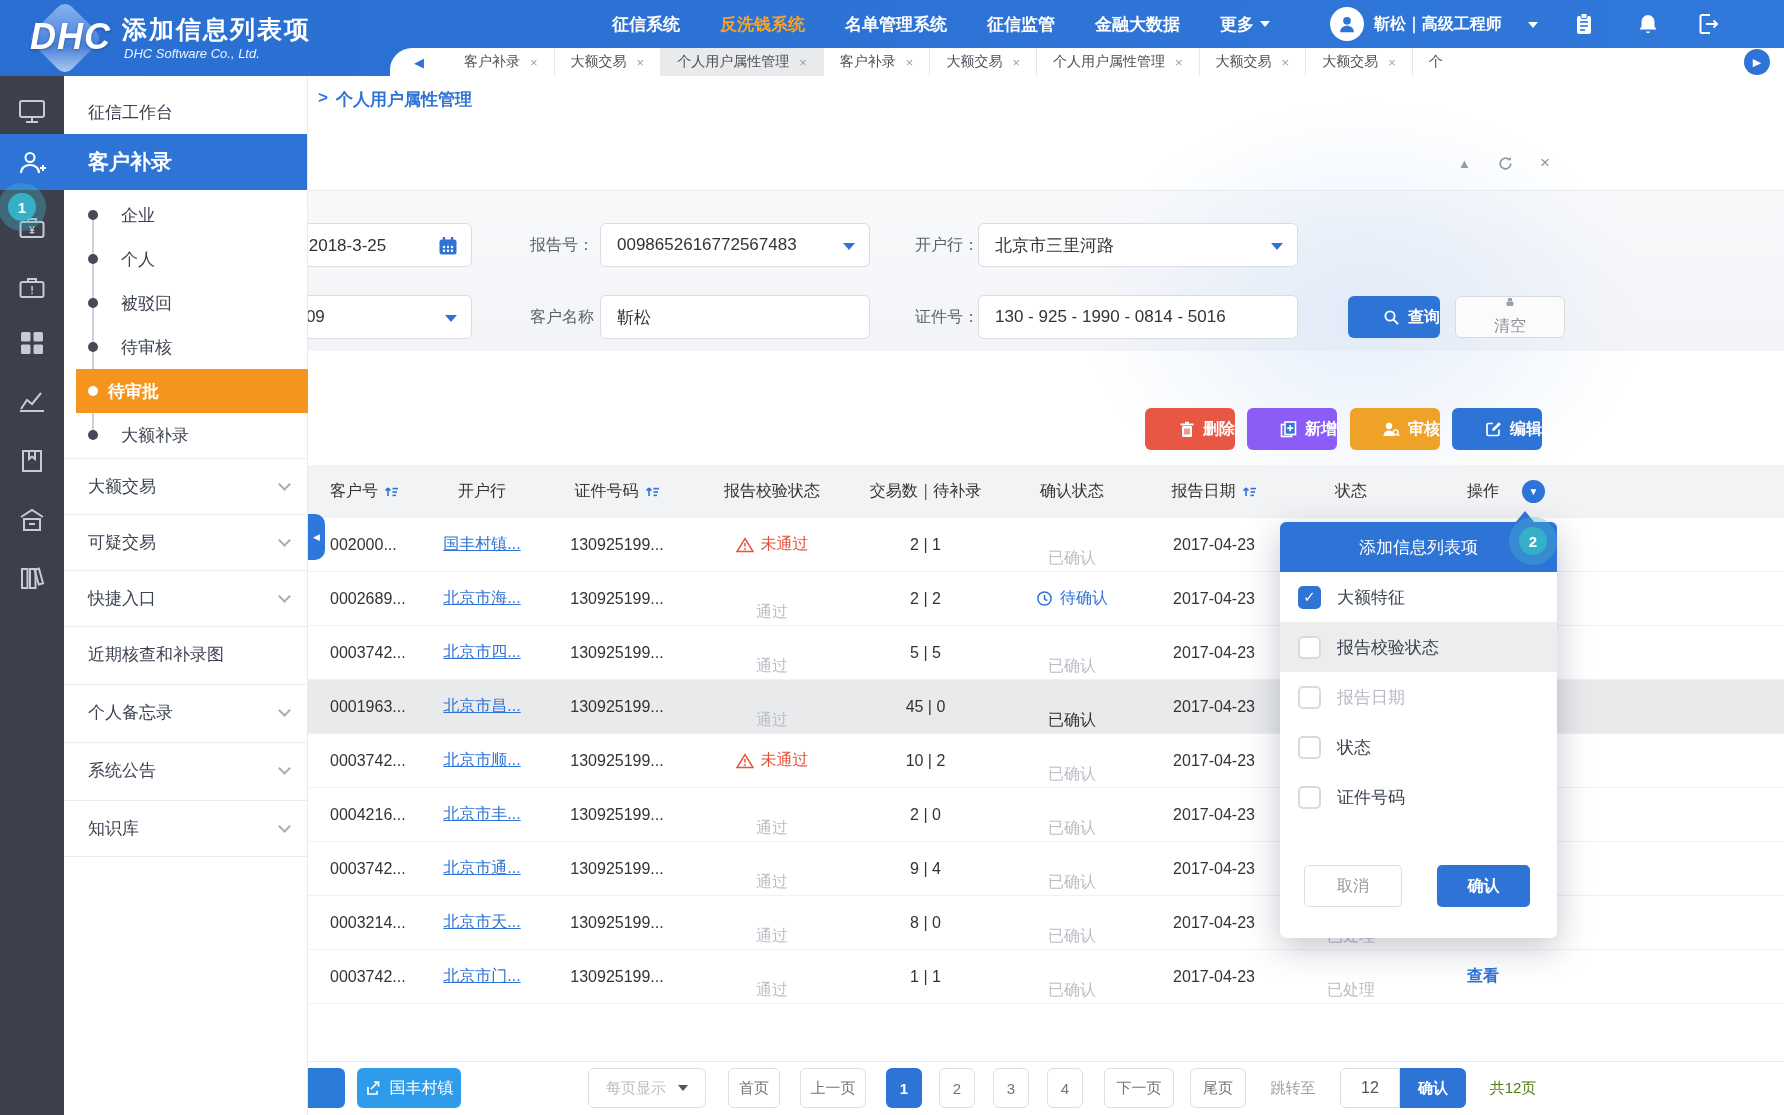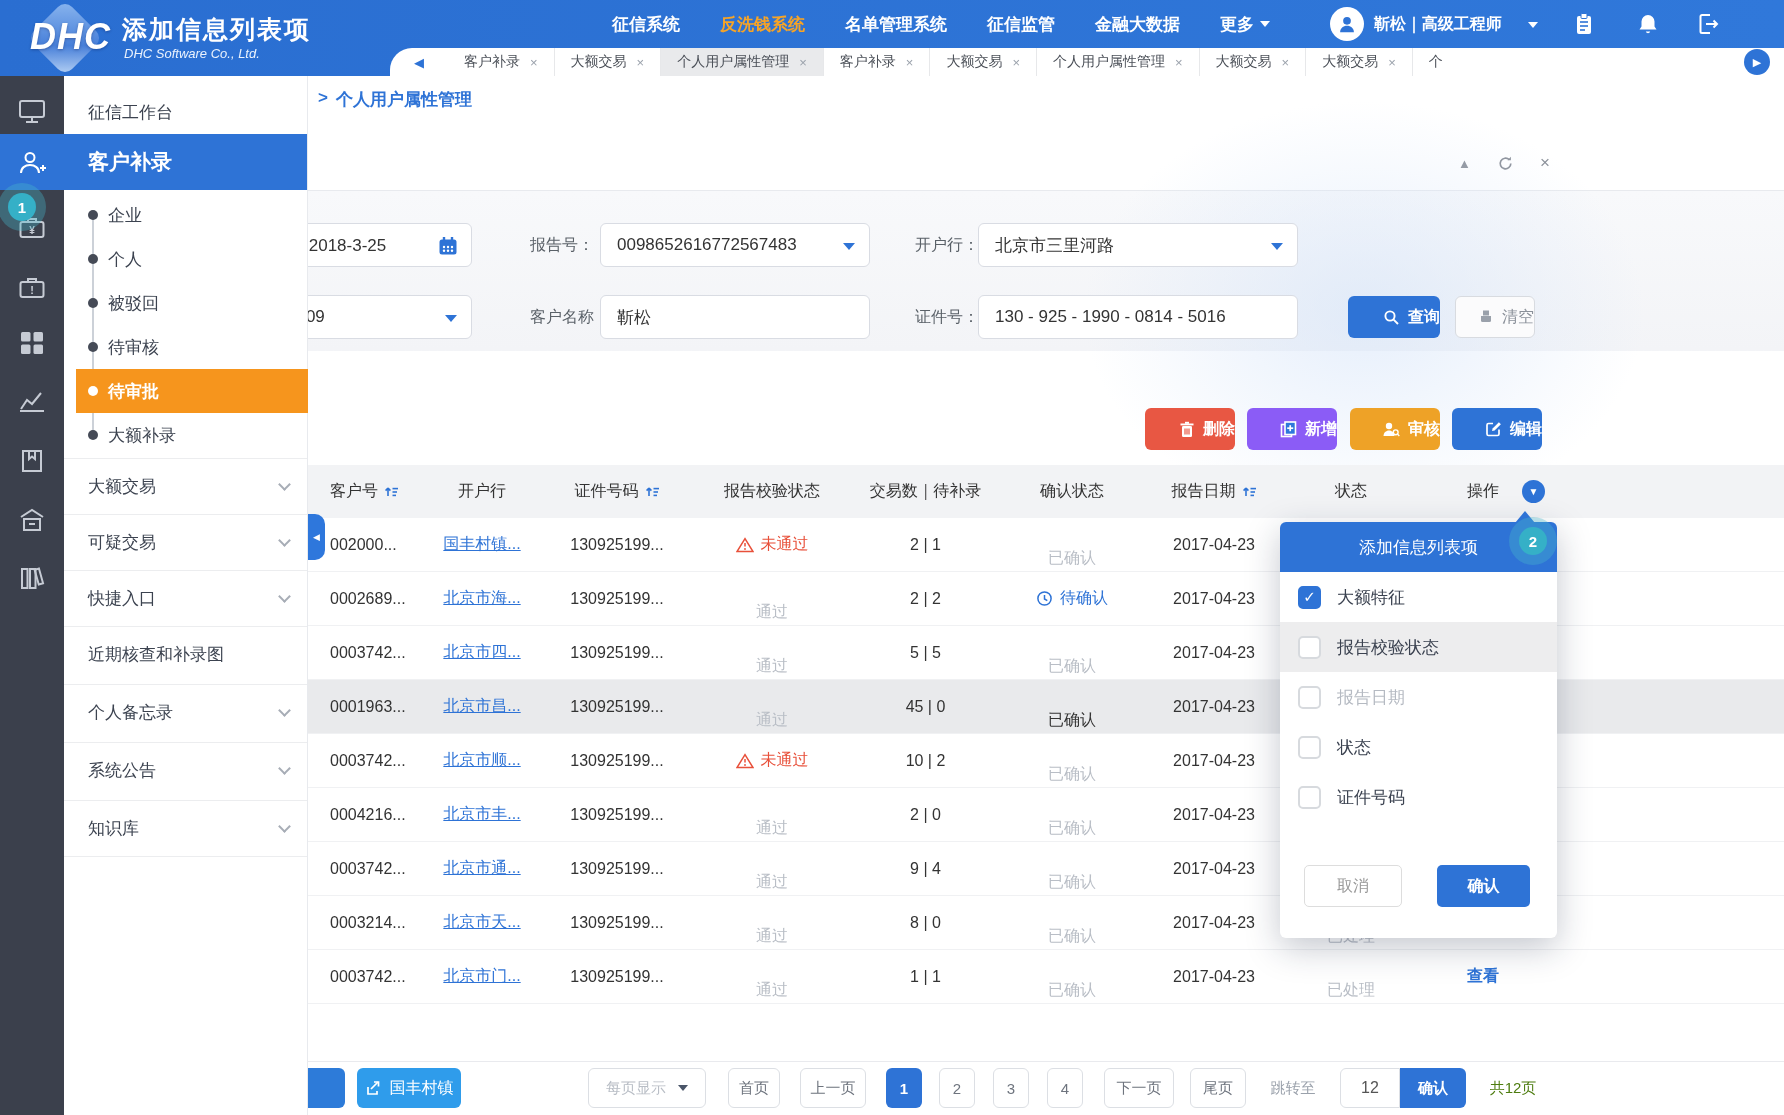--- a/index.html
+++ b/index.html
@@ -45,21 +45,21 @@
 
   
   .menu { position:absolute; left:64px; top:76px; width:244px; height:1039px; background:#fff;
           border-right:1px solid #e8eaee; z-index:21; }
   .m-item { position:absolute; left:0; width:100%; display:flex; align-items:center; padding-left:24px;
             font-size:17px; color:#3c4350; cursor:pointer; }
   .m-main-active { position:absolute; left:0; top:58px; width:100%; height:56px; background:#2e73d6;
                    color:#fff; font-size:21px; font-weight:bold; display:flex; align-items:center; padding-left:24px; cursor:pointer; }
   .timeline { position:absolute; left:28px; top:135px; width:2px; height:228px; background:#ccd1d8; }
   .m-sub { position:absolute; left:0; width:100%; height:44px; display:flex; align-items:center;
-           padding-left:44px; font-size:17px; color:#3c4350; cursor:pointer; }
+           padding-left:57px; font-size:17px; color:#3c4350; cursor:pointer; }
   .m-sub .dot { position:absolute; left:24px; width:10px; height:10px; border-radius:50%; background:#454a56; }
   .m-sub.active { left:12px; width:232px; background:#f6951d; color:#fff; font-weight:bold; padding-left:32px; }
   .m-sub.active .dot { left:12px; background:#fff; }
   .m-group { position:absolute; left:0; width:100%; height:56px; border-top:1px solid #ecedef;
              display:flex; align-items:center; padding-left:24px; font-size:17px; color:#3c4350; cursor:pointer; }
   .chev { position:absolute; right:18px; width:9px; height:9px; border-right:2px solid #a7adb6;
           border-bottom:2px solid #a7adb6; transform:rotate(45deg); margin-top:-4px; }
   .m-divider-end { position:absolute; left:0; top:780px; width:100%; border-top:1px solid #ecedef; }
 
   
@@ -79,21 +79,21 @@
   .deco { position:absolute; right:140px; top:-90px; width:560px; height:420px; border-radius:50%;
           background:radial-gradient(closest-side,rgba(213,228,249,.6),rgba(213,228,249,0)); pointer-events:none; }
   .fld { position:absolute; height:44px; background:#fff; border:1px solid #d9dce3; border-radius:6px;
          font-size:17px; color:#333; display:flex; align-items:center; padding:0 16px; cursor:text; }
   .lbl { position:absolute; height:44px; line-height:44px; font-size:16px; color:#5a6168; }
   .caret-blue { position:absolute; right:14px; top:19px; width:0; height:0;
                 border-left:6px solid transparent; border-right:6px solid transparent; border-top:7px solid #2e73d6; }
   .btn { position:absolute; height:42px; border-radius:6px; color:#fff; font-size:16px; font-weight:bold;
          display:flex; align-items:center; justify-content:flex-end; gap:8px; cursor:pointer; border:none; }
   .btn-query { background:#2e73d6; width:92px; }
-  .btn-clear { background:#fbfbfc; border:1px solid #d8dbe0; color:#8a9099; width:80px; font-weight:normal; }
+  .btn-clear { background:#fbfbfc; border:1px solid #d8dbe0; color:#8a9099; width:110px; font-weight:normal;flex-direction:column; }
 
   .toolbar-btn { top:332px; width:90px; }
   .b-del { background:#e85743; left:837px; }
   .b-add { background:#8b5cf6; left:939px; }
   .b-audit { background:#eea227; left:1042px; }
   .b-edit { background:#2e73d6; left:1144px; }
 
   
   .thead { position:absolute; left:0; top:389px; width:1476px; height:53px; background:#f2f3f5;
            display:flex; align-items:center; font-size:16px; color:#333; }

